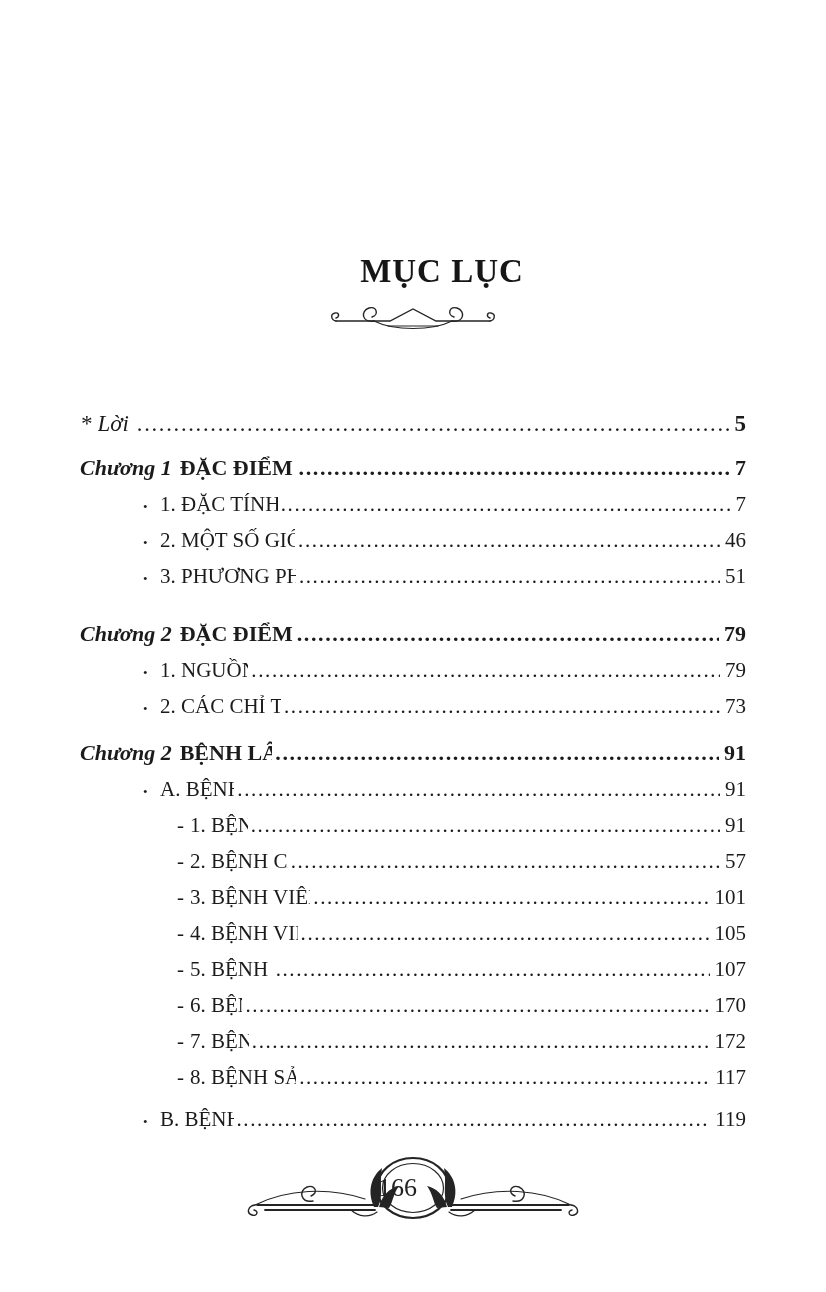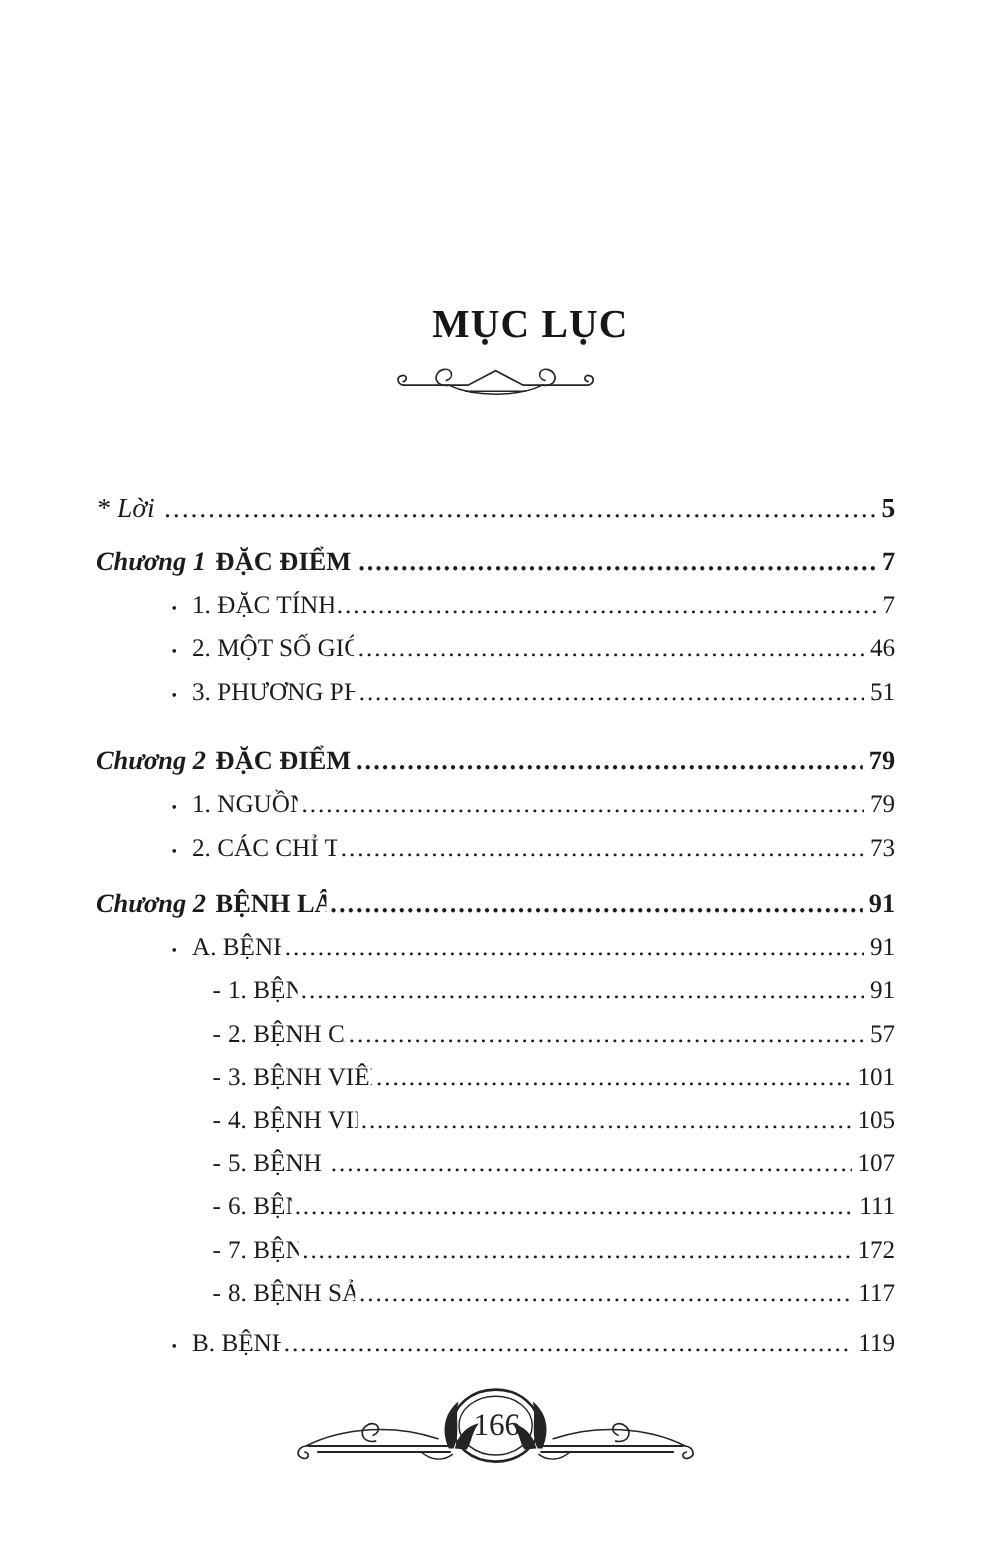--- a/index.html
+++ b/index.html
@@ -114,21 +114,20 @@
   .ornament-bottom {
     position: absolute;
     top: 1145px;
     left: 243px;
   }
   .folio-number {
     position: absolute;
     top: 1172px;
     left: 378px;
     width: 72px;
-    text-align: center;
     font-size: 26px;
     line-height: 32px;
     color: #222;
   }
 </style>
 </head>
 <body>
 
 <div class="page-title">MỤC LỤC</div>
 
@@ -252,21 +251,21 @@
     <span class="marker">-</span>
     <span class="label">5. BỆNH LEPTO (XOẮN TRÙNG)</span>
     <span class="dots"></span>
     <span class="page">107</span>
   </div>
 
   <div class="row dash">
     <span class="marker">-</span>
     <span class="label">6. BỆNH CÚM CHÓ</span>
     <span class="dots"></span>
-    <span class="page">111</span>
+    <span class="page">170</span>
   </div>
 
   <div class="row dash">
     <span class="marker">-</span>
     <span class="label">7. BỆNH RICKETTSIA</span>
     <span class="dots"></span>
     <span class="page">172</span>
   </div>
 
   <div class="row dash">

